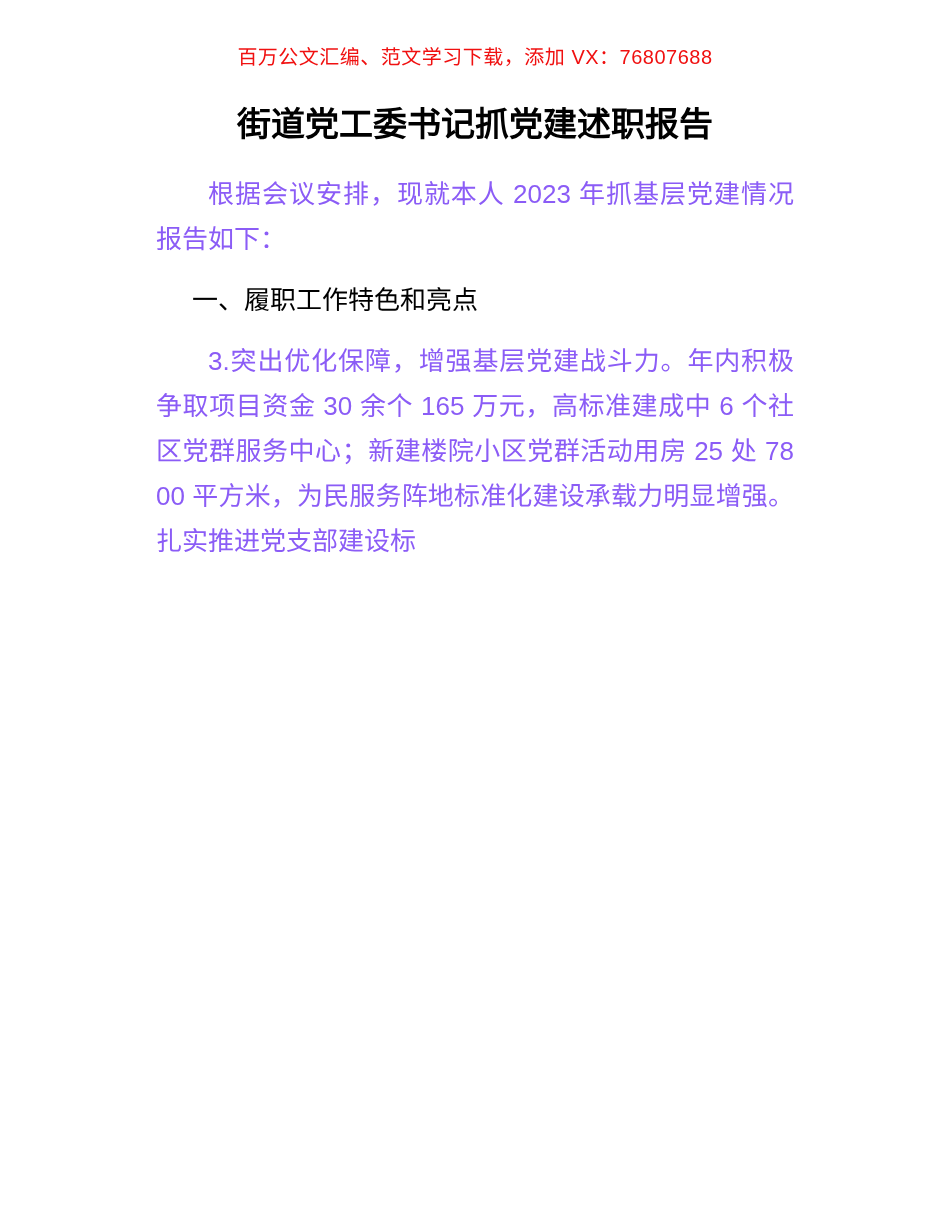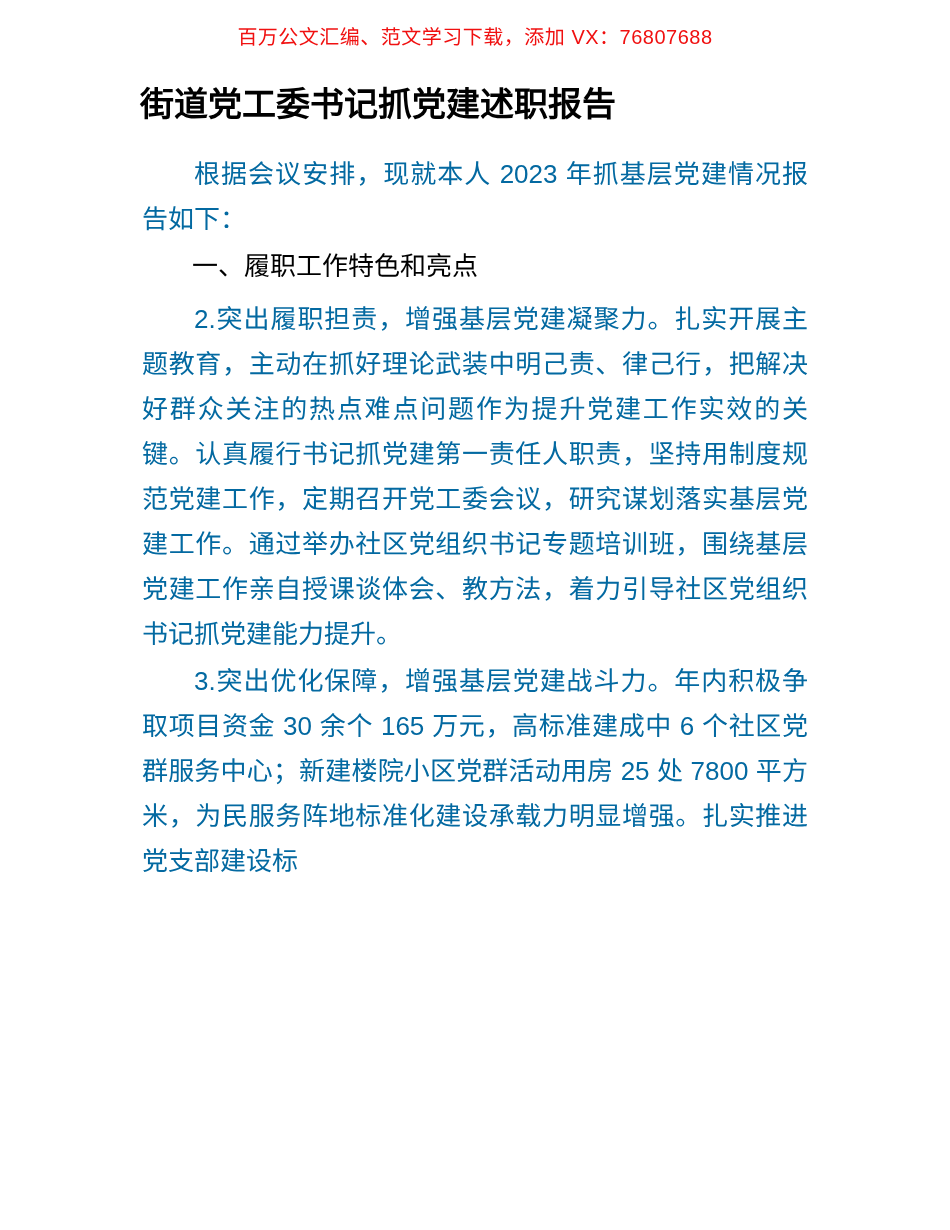--- a/index.html
+++ b/index.html
@@ -11,47 +11,47 @@
     width: 950px;
     height: 1230px;
     overflow: hidden;
     font-family: "Liberation Sans", sans-serif;
     color: #000000;
   }
   .page {
     box-sizing: border-box;
     width: 950px;
     height: 1230px;
-    padding: 24px 140px 0 140px;
+    padding: 44px 140px 0 140px;
     background: #ffffff;
   }
   .notice {
     font-size: 20px;
     line-height: 26px;
     text-align: center;
     color: #f01010;
     margin: 0 0 30px 0;
     letter-spacing: 0.5px;
   }
   .doc-title {
     font-size: 34px;
     line-height: 48px;
     font-weight: bold;
-    text-align: left;
+    text-align: center;
     margin: 0 0 24px 0;
     color: #000000;
   }
   .para {
     font-size: 26px;
     line-height: 45px;
     text-align: justify;
     text-justify: inter-ideograph;
     text-indent: 2em;
-    margin: 2px;
-    color: #0369a1;
+    margin: 16px;
+    color: #8b5cf6;
     word-break: break-all;
   }
   .section-heading {
     font-size: 26px;
     line-height: 45px;
     font-weight: normal;
     text-indent: 2em;
     margin: 0 0 8px 0;
     color: #000000;
   }
@@ -62,16 +62,15 @@
 <div class="page">
   <div class="notice">百万公文汇编、范文学习下载，添加 VX：76807688</div>
 
   <h1 class="doc-title">街道党工委书记抓党建述职报告</h1>
 
   <p class="para">根据会议安排，现就本人 2023 年抓基层党建情况报告如下：</p>
 
   <h2 class="section-heading">一、履职工作特色和亮点</h2>
 
 
-  <p class="para">2.突出履职担责，增强基层党建凝聚力。扎实开展主题教育，主动在抓好理论武装中明己责、律己行，把解决好群众关注的热点难点问题作为提升党建工作实效的关键。认真履行书记抓党建第一责任人职责，坚持用制度规范党建工作，定期召开党工委会议，研究谋划落实基层党建工作。通过举办社区党组织书记专题培训班，围绕基层党建工作亲自授课谈体会、教方法，着力引导社区党组织书记抓党建能力提升。</p>
 
   <p class="para">3.突出优化保障，增强基层党建战斗力。年内积极争取项目资金 30 余个 165 万元，高标准建成中 6 个社区党群服务中心；新建楼院小区党群活动用房 25 处 7800 平方米，为民服务阵地标准化建设承载力明显增强。扎实推进党支部建设标</p>
 </div>
 
 </body></html>

